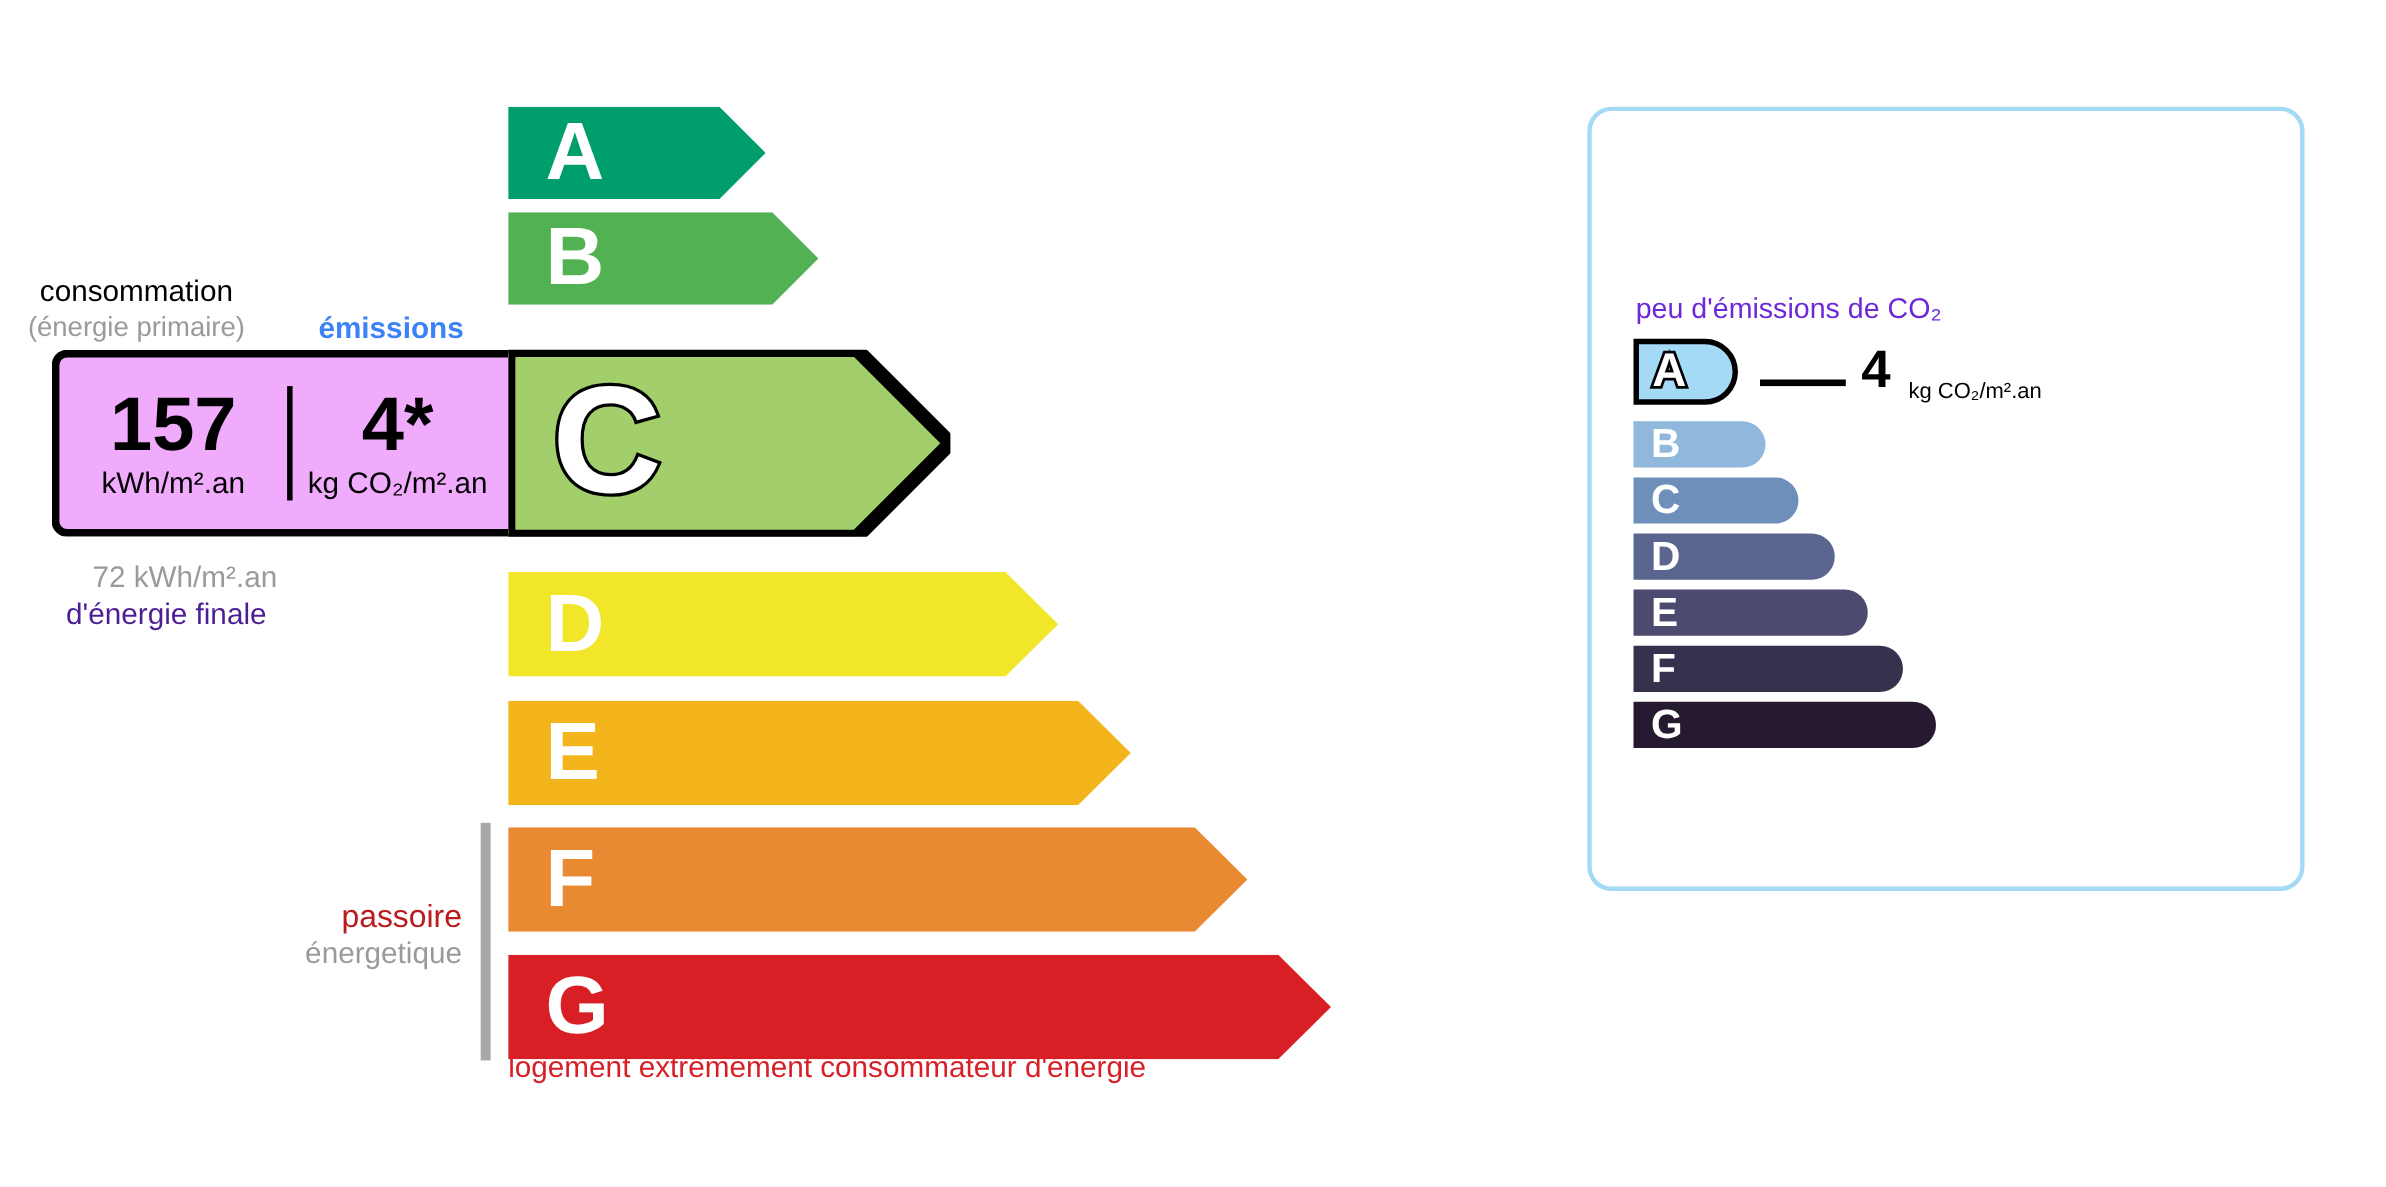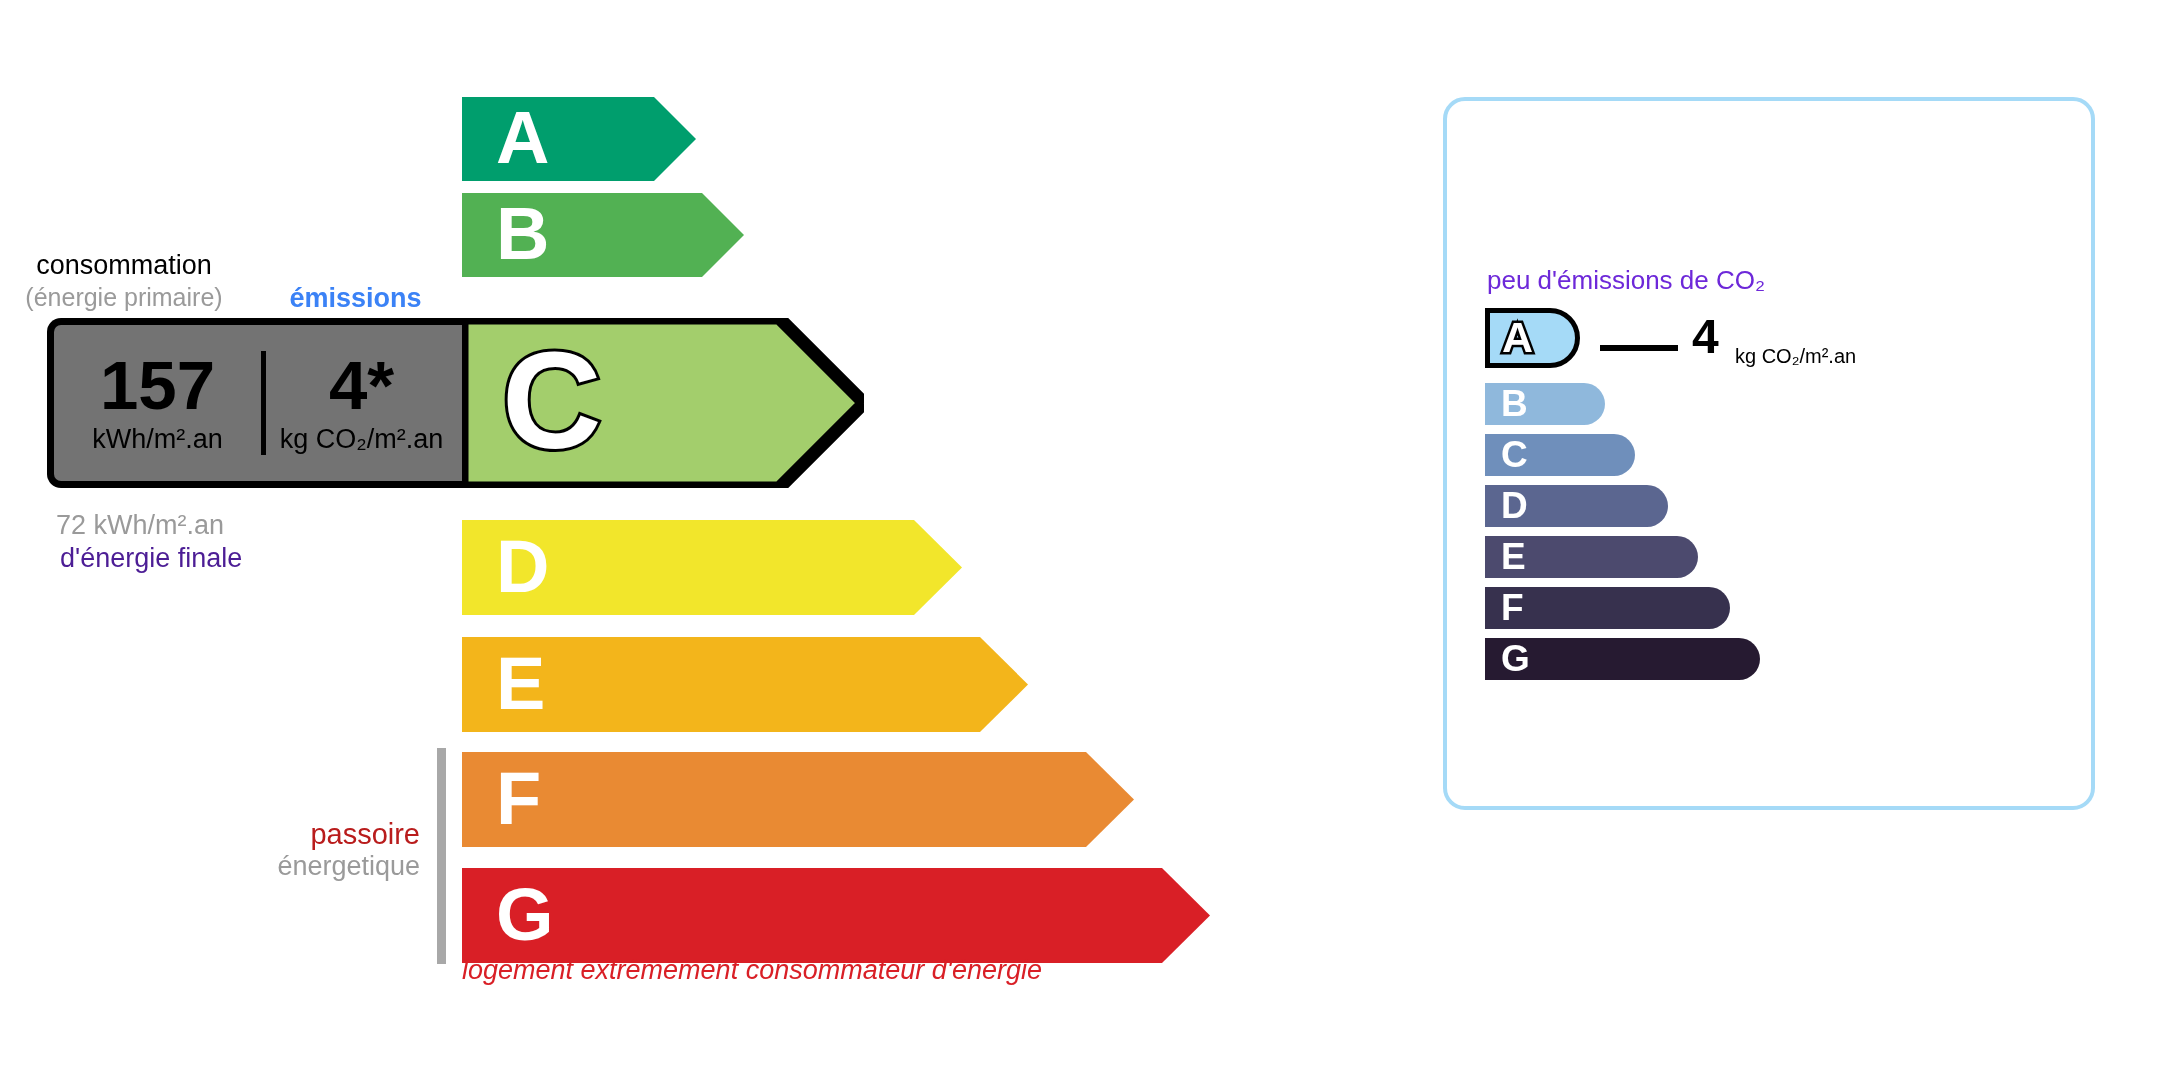--- a/index.html
+++ b/index.html
@@ -25,21 +25,20 @@
     color: #00a06d;
     letter-spacing: .1px;
     white-space: nowrap;
   }
   .bottom-caption {
     position: absolute;
     left: 462px; top: 955px;
     font-size: 27px;
     color: #d91f26;
     white-space: nowrap;
-    font-style: italic;
   }
 
   .band {
     position: absolute;
     left: 462px;
   }
   .band .shape {
     position: absolute;
     inset: 0;
   }
@@ -76,21 +75,21 @@
   
   .callout-box {
     position: absolute;
     left: 47px;
     top: 318px;
     width: 415px;
     height: 170px;
     border: 7px solid #000;
     border-right: none;
     border-radius: 14px 0 0 14px;
-    background: #737373;
+    background: #f0abfc;
     box-sizing: border-box;
     z-index: 5;
   }
   .callout-half {
     position: absolute;
     top: 0; bottom: 0;
     display: flex;
     flex-direction: column;
     align-items: center;
     justify-content: center;
@@ -136,21 +135,21 @@
     position: absolute;
     left: 253px; top: 283px;
     width: 205px;
     text-align: center;
     font-size: 27px;
     color: #3b82f6;
     font-weight: bold;
   }
   .label-final-1 {
     position: absolute;
-    left: 56px; top: 510px;
+    left: 84px; top: 510px;
     font-size: 27px;
     color: #9a9a9a;
     white-space: nowrap;
   }
   .label-final-2 {
     position: absolute;
     left: 60px; top: 543px;
     font-size: 27px;
     color: #4c1d95;
     white-space: nowrap;

